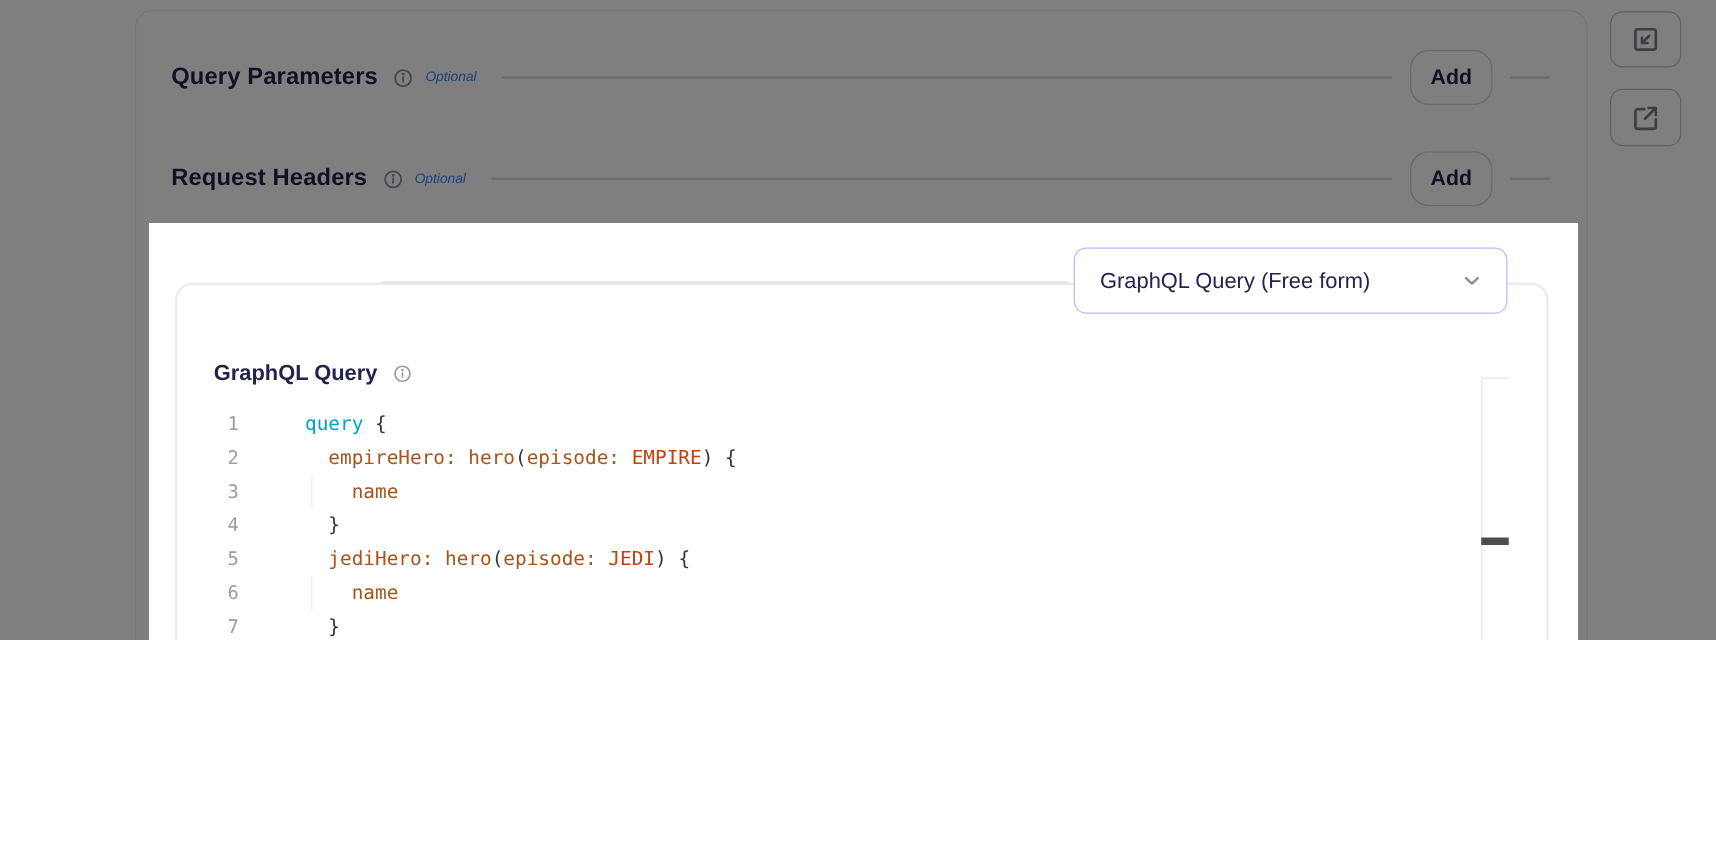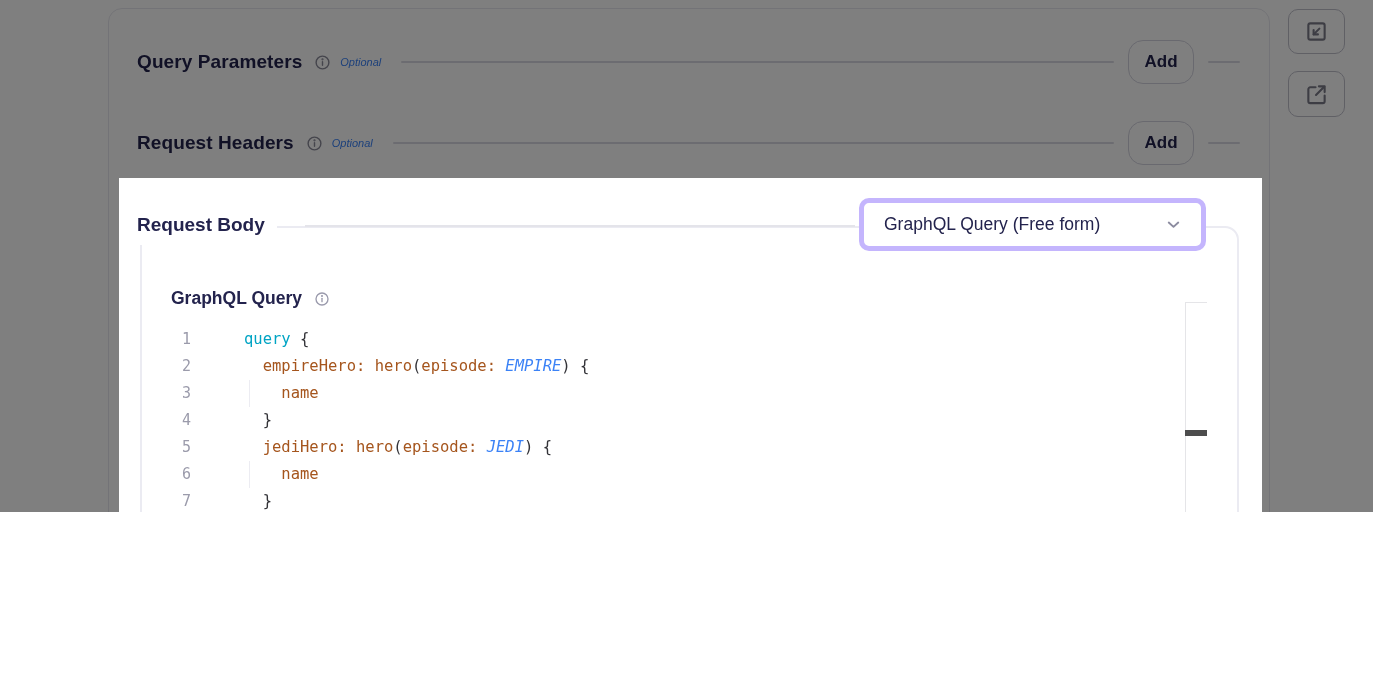--- a/index.html
+++ b/index.html
@@ -41,40 +41,40 @@
     border:2px solid #ebebf2; border-radius:14px; background:#fff;
   }
   .rb-legend {
     position:absolute; left:128px; top:205px; height:40px; padding:0 12px 0 9px;
     background:#fff; display:flex; align-items:center;
     font-size:19px; font-weight:700; color:#23234d;
   }
   .rb-rule { position:absolute; top:225px; left:305px; width:550px; height:2px; background:#e4e4ea; }
   .body-type-select {
     position:absolute; left:859px; top:198px; width:347px; height:53px;
-    background:#fff; border:5px solid #c4b5fd; border-radius:10px;
+    background:#fff; border:1px solid #c4b5fd; border-radius:10px;
     display:flex; align-items:center; justify-content:space-between;
     padding:0 18px 0 20px; cursor:pointer;
     font-size:17.5px; color:#23234d;
   }
   .gql-label {
     position:absolute; left:171px; top:270px; display:flex; align-items:center; gap:10px;
     font-size:17.5px; font-weight:700; color:#23234d;margin-top:18px;
   }
   
   .editor { position:absolute; left:170px; top:326px; width:1036px; cursor:text; }
   .code-row { display:flex; height:27px; line-height:27px;
               font-family:"DejaVu Sans Mono", monospace; font-size:15.5px; }
   .ln { width:21px; text-align:right; color:#9b9bab; font-size:15px; flex:none; }
   .code { white-space:pre; margin-left:53px; color:#333338; }
   .code-row.active .ln { color:#33333d; }
   .code-row.active .code { flex:1; height:26px; border:1px solid #e3e3e7; background:#fff; }
   .tk-kw { color:#00a4c4; }
   .tk-pr { color:#a5551d; }
-  .tk-en { color:#3b82f6;font-style:italic; }
+  .tk-en { color:#c2410c; }
   .tk-pu { color:#333338; }
   .tk-pl { color:#333338; }
   .indent-guide { position:absolute; width:1px; background:#ececf2; left:249px; }
   .ed-vline { position:absolute; left:1185px; top:302px; width:1px; height:298px; background:#e5e5e8; }
   .ed-hline { position:absolute; left:1185px; top:302px; width:22px; height:1px; background:#e5e5e8; }
   .ed-thumb { position:absolute; left:1185px; top:430px; width:22px; height:6px; background:#4d4d4d; cursor:grab; }
   .resize-grip { position:absolute; left:1192px; top:584px; cursor:nwse-resize; }
   
   .overlay-cutout {
     position:absolute; left:119px; top:178px; width:1143px; height:470px;
@@ -132,21 +132,20 @@
       </svg>
     </span>
     <span class="optional">Optional</span>
     <span class="rule grow"></span>
     <button class="add-btn">Add</button>
     <span class="rule tail"></span>
   </div>
 
   <div class="rb-fieldset"></div>
   <div class="rb-rule"></div>
-  <div class="rb-legend">Request Body</div>
 
   <div class="body-type-select">
     <span>GraphQL Query (Free form)</span>
     <span style="display:flex;">
       <svg width="19" height="19" viewBox="0 0 24 24" fill="none" stroke="#8c8ca0" stroke-width="2.4" stroke-linecap="round" stroke-linejoin="round">
         <path d="M6 9.5 L12 15 L18 9.5"></path>
       </svg>
     </span>
   </div>
 

